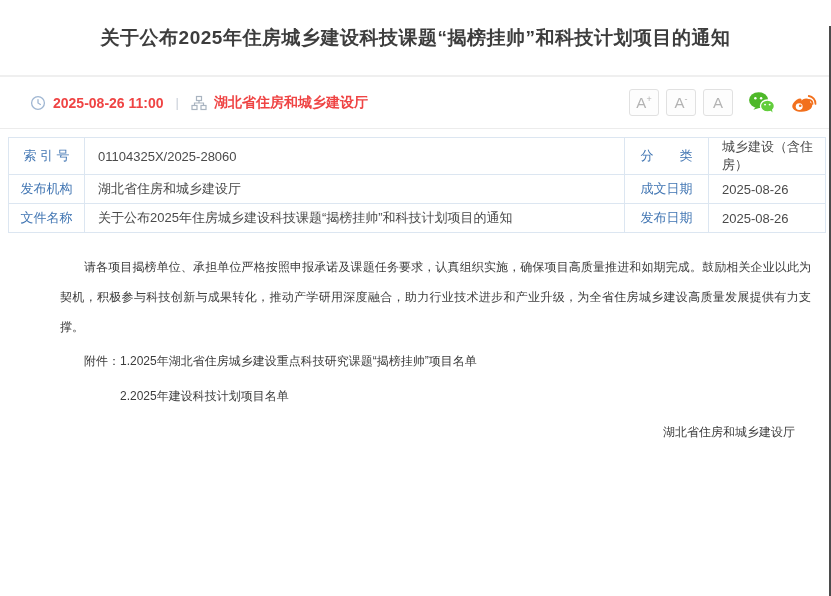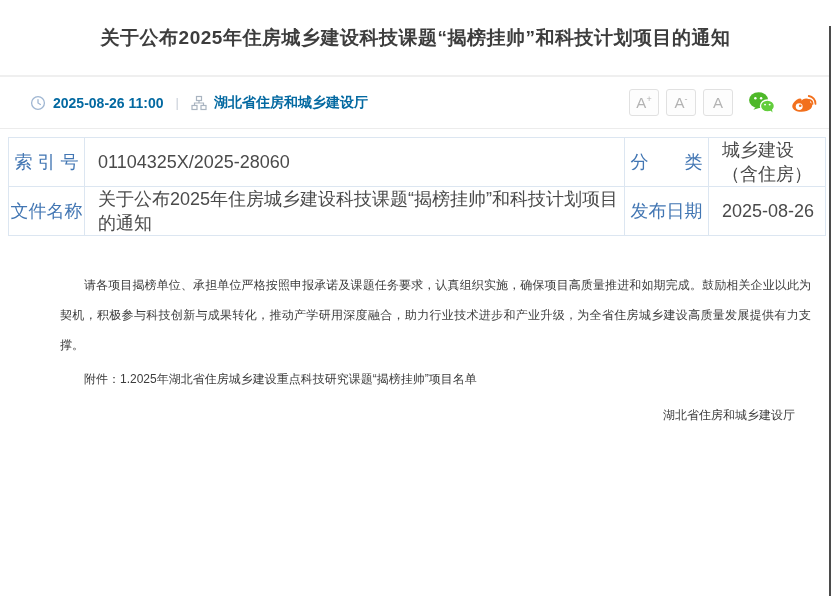--- a/index.html
+++ b/index.html
@@ -6,30 +6,30 @@
   body{
     width:831px;height:596px;position:relative;background:#ffffff;overflow:hidden;
     font-family:"Liberation Sans","DejaVu Sans",sans-serif;color:#3c3c3c;
   }
   .window-edge{position:absolute;top:26px;right:0;width:2px;height:570px;background:#4b4b4b;}
   .header{height:77px;display:flex;align-items:center;justify-content:center;border-bottom:2px solid #efefef;box-sizing:border-box;}
   .page-title{margin:0;font-size:19px;font-weight:bold;color:#3d3d3d;letter-spacing:0.5px;}
   .meta-bar{height:52px;display:flex;align-items:center;justify-content:space-between;padding:0 14px 0 30px;border-bottom:1px solid #ececec;box-sizing:border-box;}
   .meta-left{display:flex;align-items:center;}
   .meta-left svg{display:block;}
-  .meta-time,.meta-source{font-size:14px;font-weight:bold;color:#0369a1;}
+  .meta-time,.meta-source{font-size:14px;font-weight:bold;color:#ef4444;}
   .meta-time{margin-left:7px;}
   .meta-sep{color:#c9cfd8;margin:0 12px;font-size:13px;}
   .meta-source{margin-left:7px;cursor:pointer;}
   .meta-right{display:flex;align-items:center;}
   .font-btn{width:30px;height:27px;border:1px solid #e1e1e1;background:#fdfdfd;color:#b3b3b3;
     font-size:15px;font-family:inherit;border-radius:3px;margin-left:7px;line-height:1;cursor:pointer;padding:0;}
   .font-btn sup{font-size:9px;vertical-align:super;}
   .share-icon{margin-left:15px;cursor:pointer;display:flex;align-items:center;}
-  .info-table{border-collapse:collapse;margin:8px 0 15px 8px;width:817px;table-layout:fixed;font-size:18px;}
+  .info-table{border-collapse:collapse;margin:8px 0 0 8px;width:817px;table-layout:fixed;font-size:13px;}
   .info-table td{border:1px solid #dce6f1;height:28px;padding:0;}
   .info-table td.lbl{color:#4276b3;text-align:center;}
   .info-table td.val{padding-left:13px;color:#4a4a4a;}
   .c1{width:76px;}.c2{width:540px;}.c3{width:84px;}.c4{width:117px;}
   .doc-body{padding:14px 20px 0 60px;font-size:12px;line-height:30px;color:#3c3c3c;}
   .doc-body p{margin:0;}
   .salutation{margin:0;}
   .para{margin-top:5px !important;text-indent:2em;text-align:justify;}
   .attach-line{margin-top:4px !important;text-indent:2em;}
   .attach-line2{margin-top:5px !important;padding-left:60px;}
@@ -100,26 +100,33 @@
       <col class="c4">
     </colgroup>
   <tbody>
       <tr>
     <td class="lbl">索 引 号</td>
     <td class="val">01104325X/2025-28060</td>
     <td class="lbl">分　　类</td>
     <td class="val">城乡建设（含住房）</td>
   </tr>
   <tr>
+    <td class="lbl">发布机构</td>
+    <td class="val">湖北省住房和城乡建设厅</td>
+    <td class="lbl">成文日期</td>
+    <td class="val">2025-08-26</td>
+  </tr>
+  <tr>
     <td class="lbl">文件名称</td>
     <td class="val">关于公布2025年住房城乡建设科技课题“揭榜挂帅”和科技计划项目的通知</td>
     <td class="lbl">发布日期</td>
     <td class="val">2025-08-26</td>
   </tr>
 </tbody>
   </table>
 
 <div class="doc-body">
   <p class="para">请各项目揭榜单位、承担单位严格按照申报承诺及课题任务要求，认真组织实施，确保项目高质量推进和如期完成。鼓励相关企业以此为契机，积极参与科技创新与成果转化，推动产学研用深度融合，助力行业技术进步和产业升级，为全省住房城乡建设高质量发展提供有力支撑。</p>
   <p class="attach-line"><span>附件：</span><span>1.2025年湖北省住房城乡建设重点科技研究课题“揭榜挂帅”项目名单</span></p>
+  <p class="attach-line2"><span>2.2025年建设科技计划项目名单</span></p>
   <p class="sign">湖北省住房和城乡建设厅</p>
 
 </div>
 
 </body></html>

